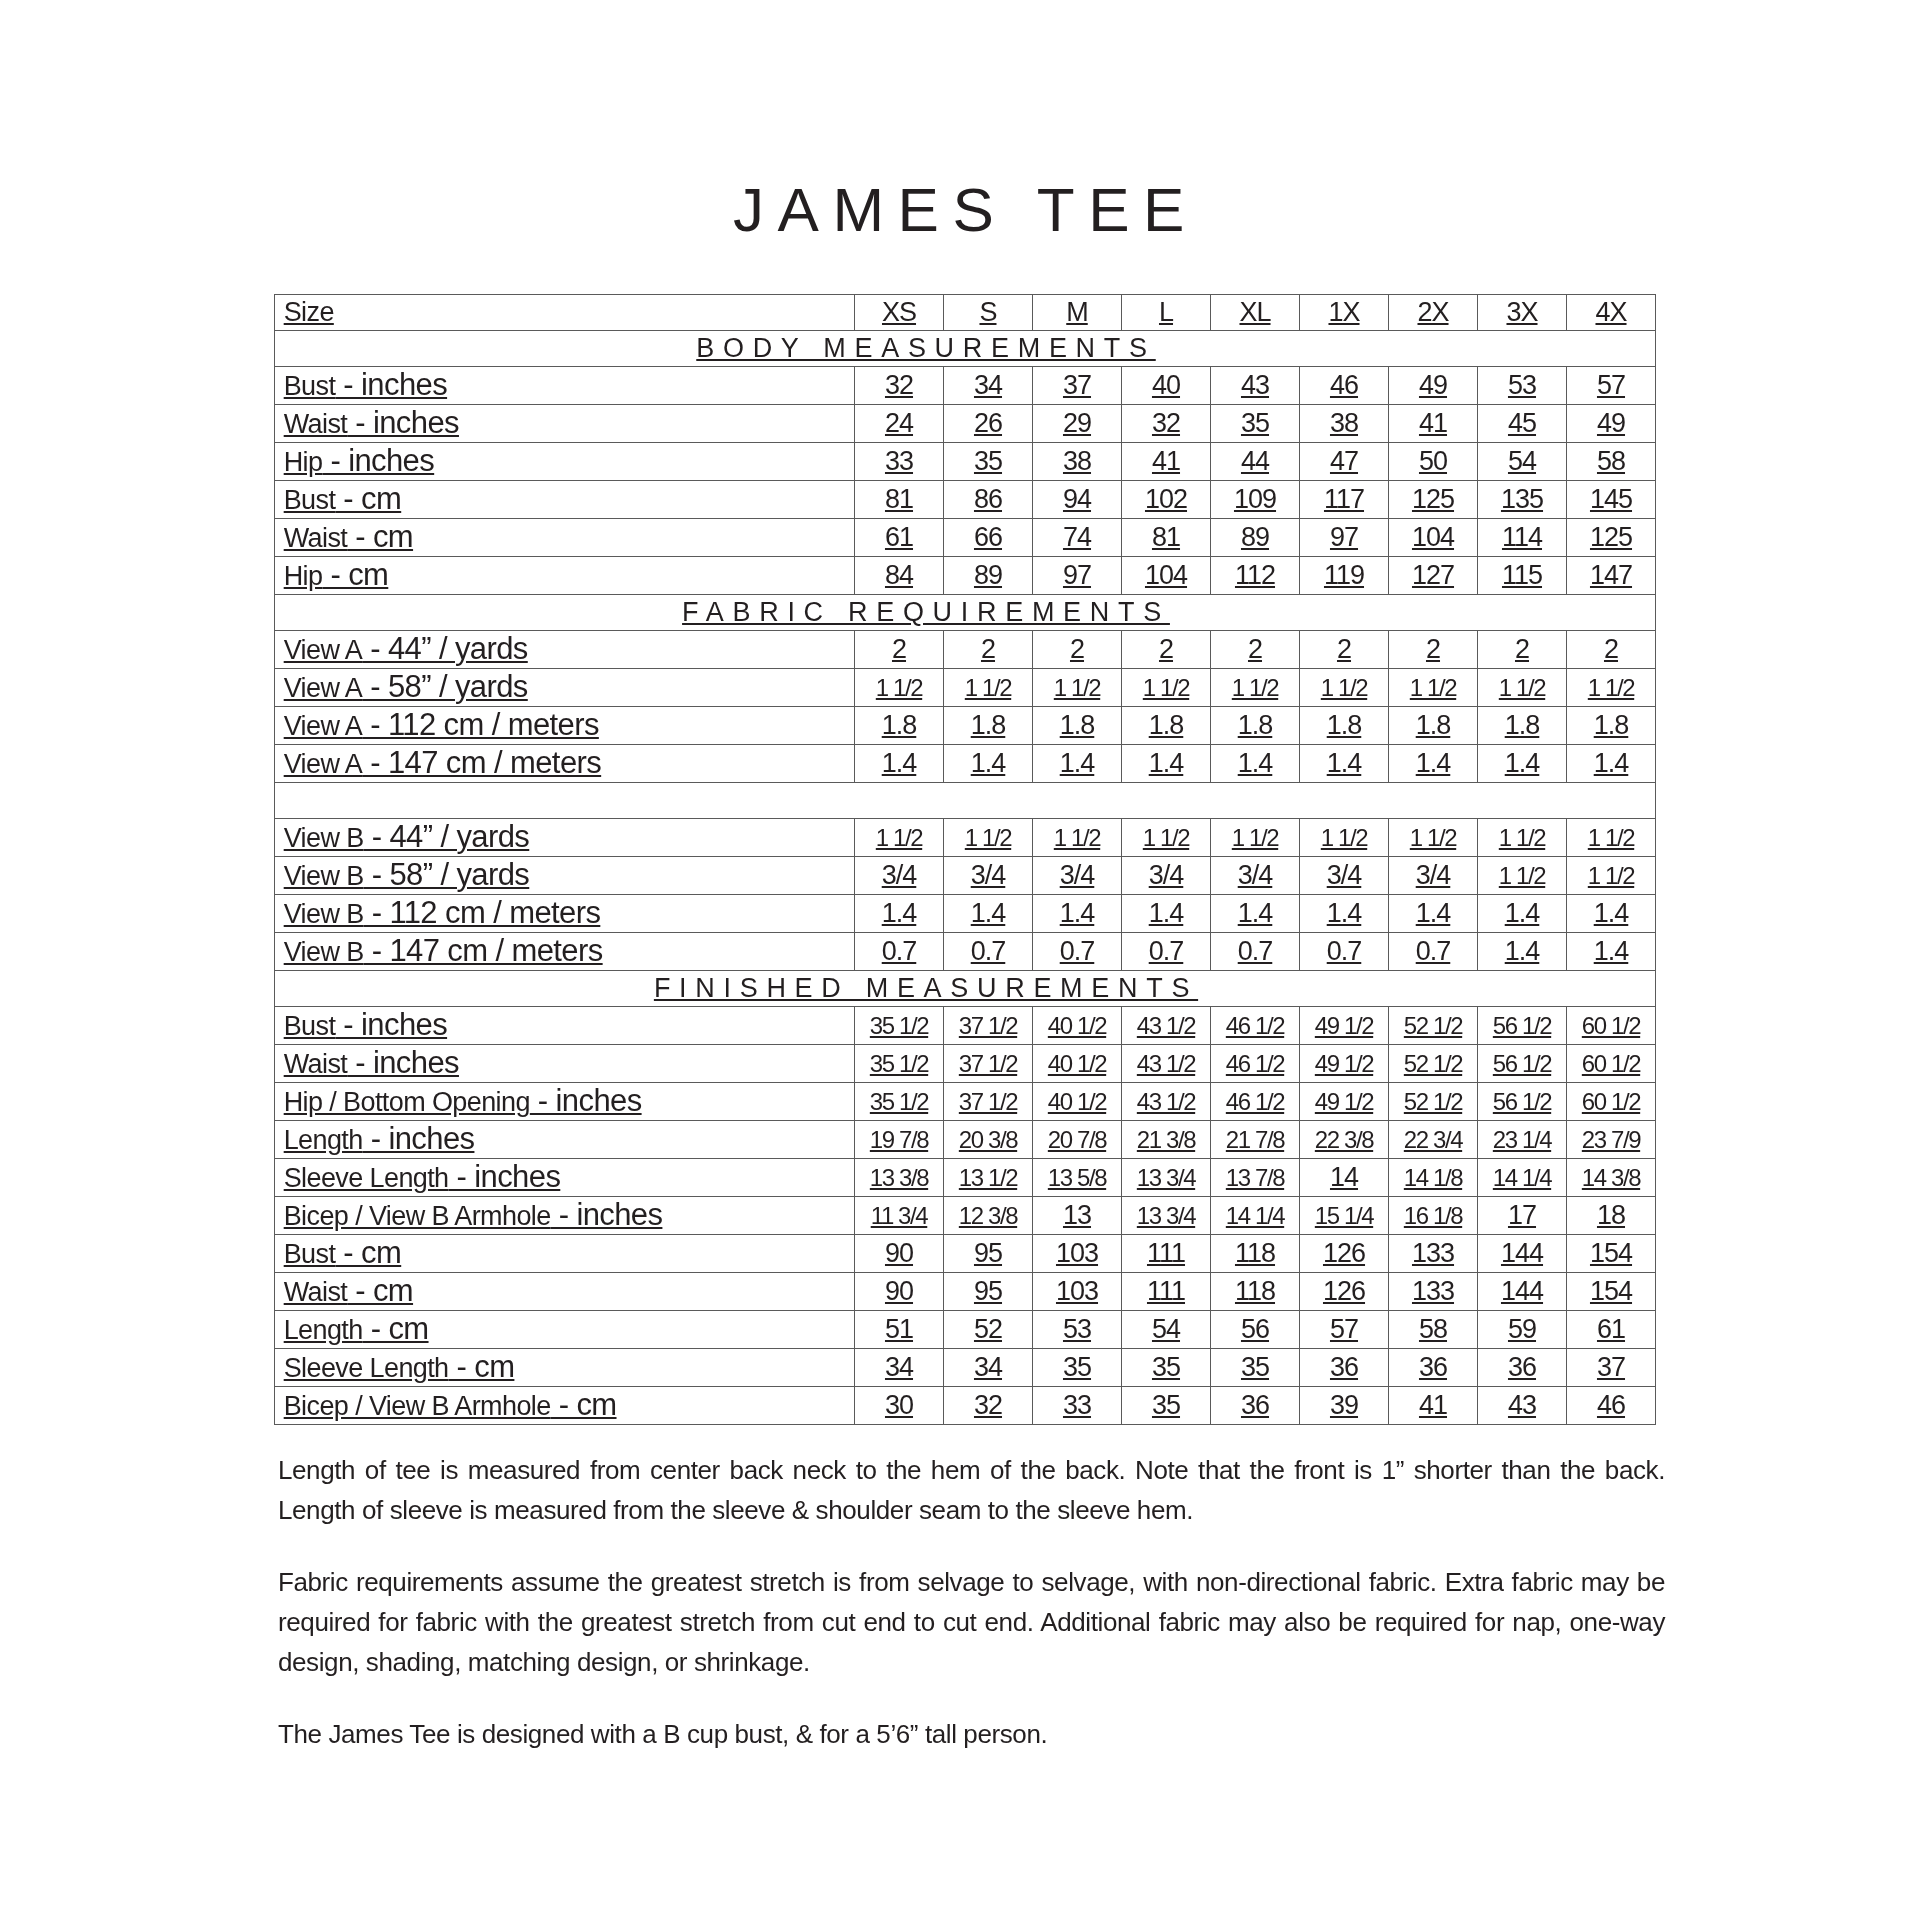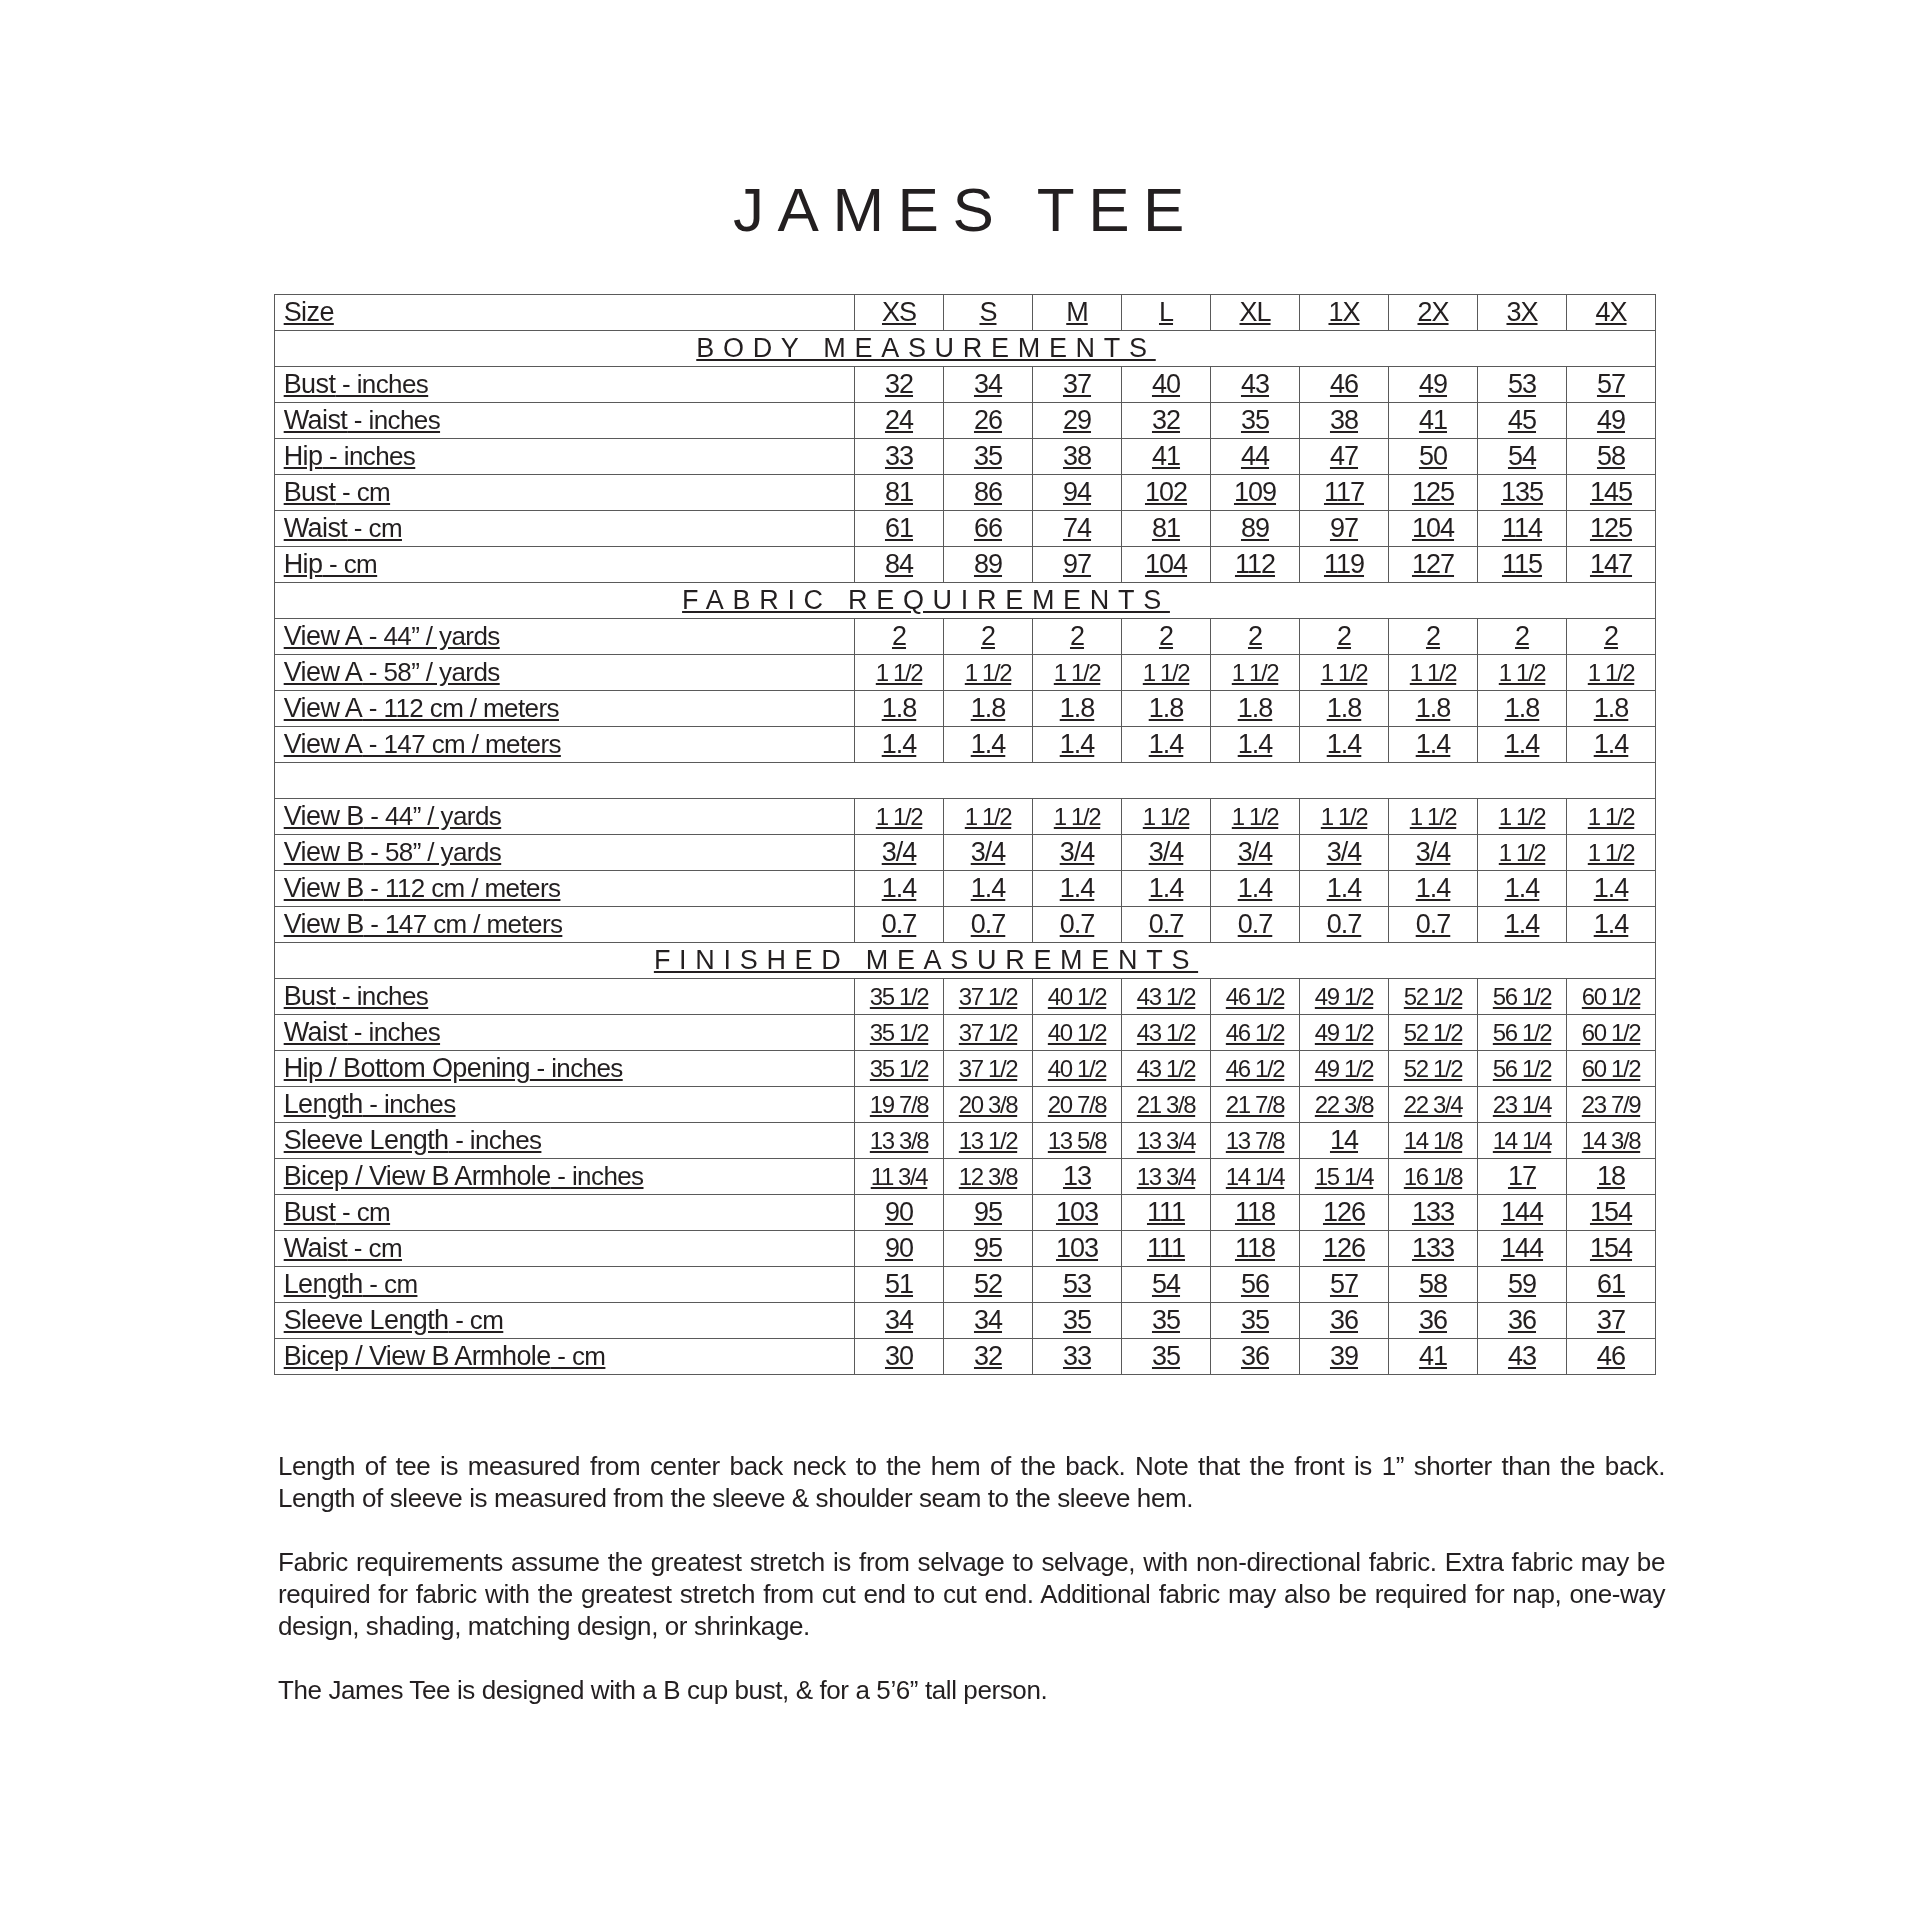--- a/index.html
+++ b/index.html
@@ -7,28 +7,28 @@
            font-family: "Liberation Sans", "DejaVu Sans", sans-serif; color: #231f20; }
     .title { position: absolute; left: 0; width: 1931px; top: 174px; text-align: center;
              font-size: 62px; font-weight: 300; letter-spacing: 13.5px; color: #231f20; }
     table.chart { position: absolute; left: 274px; top: 294px; width: 1380px;
                   border-collapse: collapse; table-layout: fixed; text-decoration: underline; }
     table.chart td { border: 1.5px solid #5a5a5a; height: 35px; padding: 0; line-height: 35px;
                      font-size: 27px; white-space: nowrap; overflow: hidden; color: #231f20; }
     table.chart col.labelcol { width: 580px; }
     table.chart col.sizecol { width: 89px; }
     td.label { padding-left: 8.7px !important; text-align: left; font-size: 28px; letter-spacing: -0.6px; }
-    td.label .unit { font-size: 26px; }
+    td.label .unit { font-size: 31px; }
     td.val { text-align: center; letter-spacing: -1px; }
     td.val.small { font-size: 24px; letter-spacing: -1.4px; }
     td.section { text-align: center; font-size: 29px; letter-spacing: 8.7px; padding-left: 0; }
     td.section span { position: relative; left: -39px; }
     td.blank { height: 35px; }
     .notes { position: absolute; left: 278px; width: 1387px; top: 1450px; font-size: 26px;
-             line-height: 32px; text-align: justify; letter-spacing: -0.4px; color: #231f20; }
+             line-height: 40px; text-align: justify; letter-spacing: -0.4px; color: #231f20; }
     .notes p { margin: 0 0 32px 0; }
   </style>
 </head>
 <body>
 
 <div class="title">JAMES TEE</div>
 
 <table class="chart">
   <colgroup>
     <col class="labelcol">

